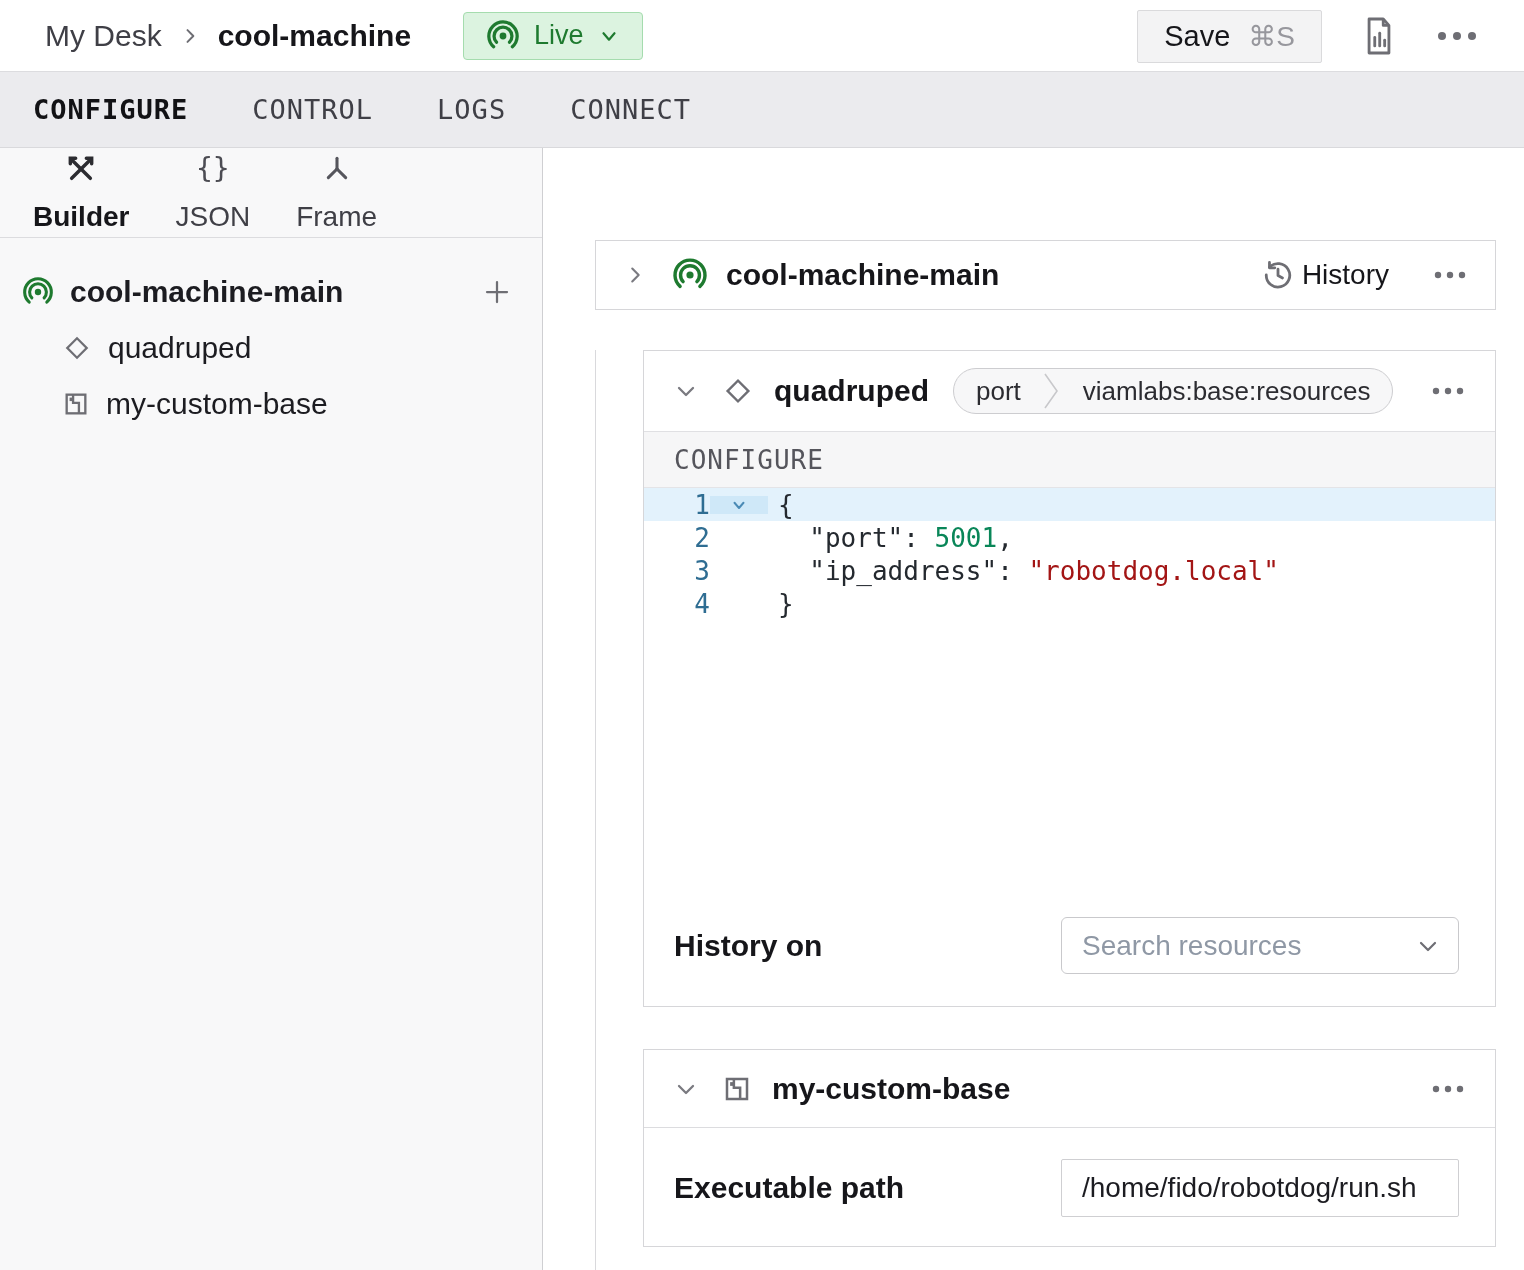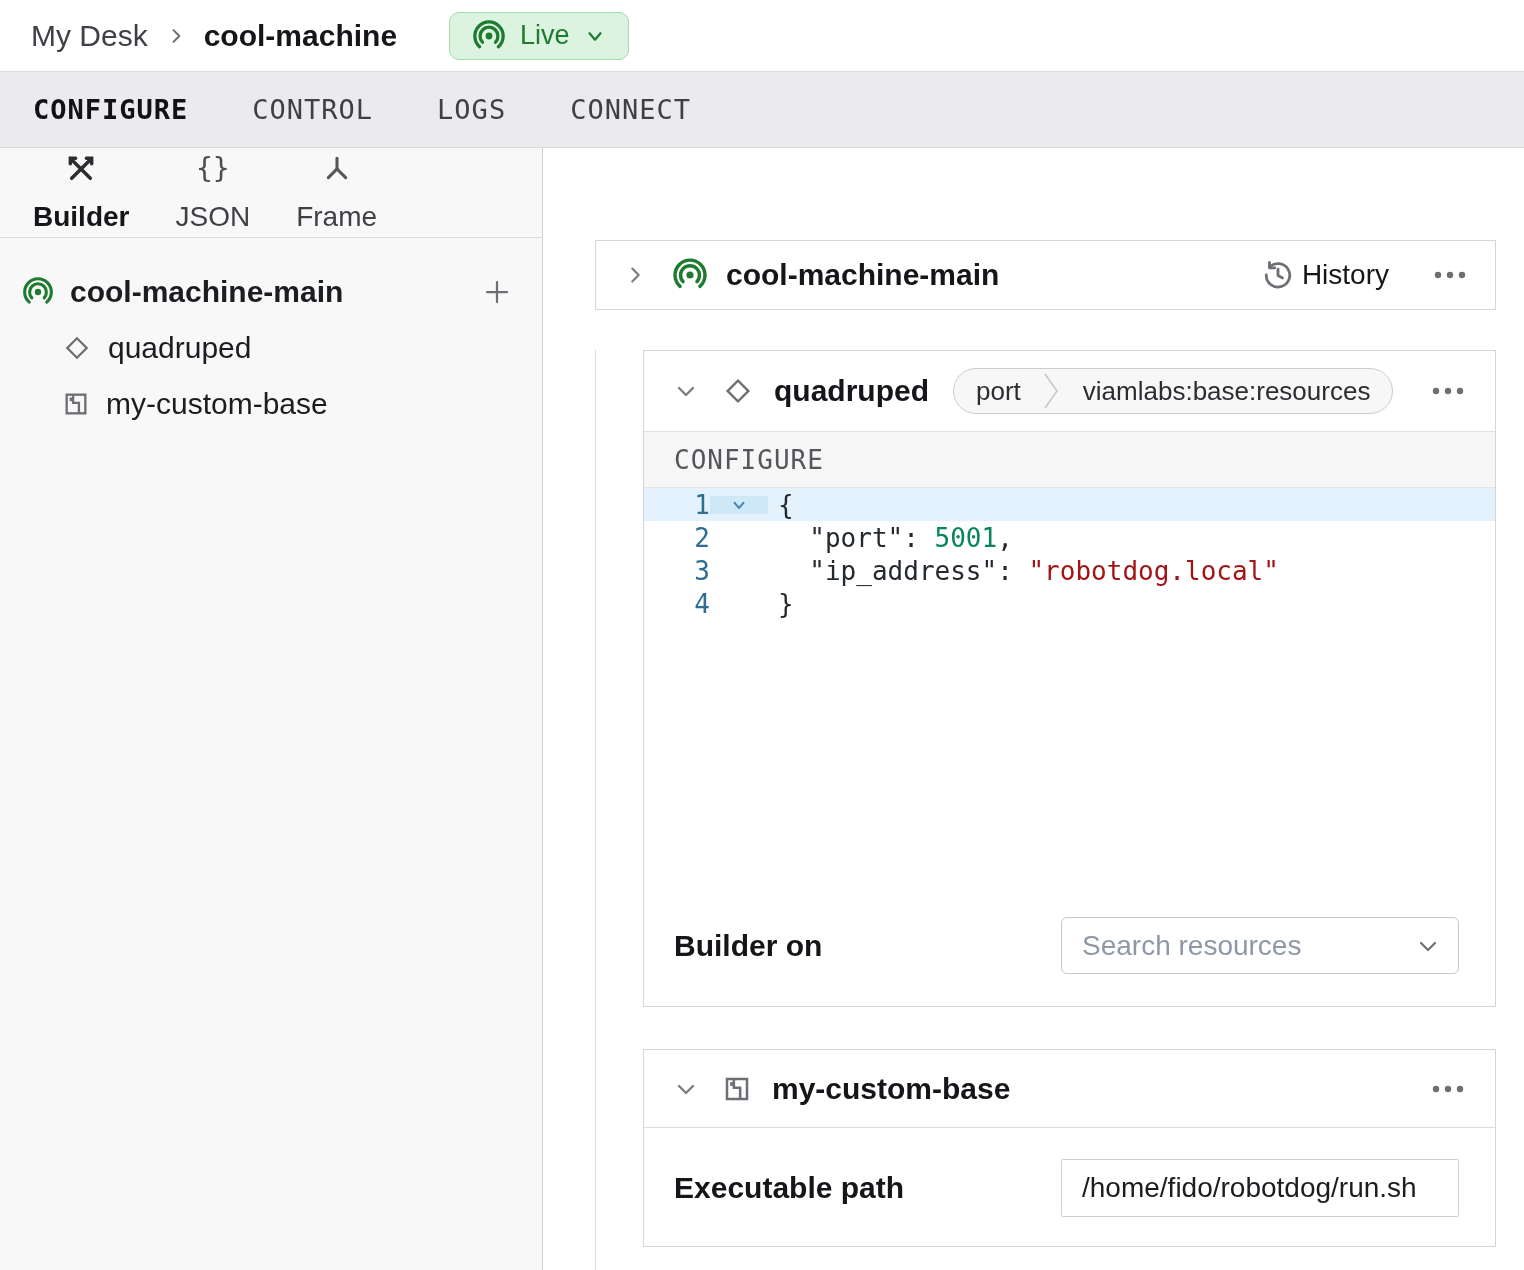--- a/index.html
+++ b/index.html
@@ -8,27 +8,27 @@
     font-family:"Liberation Sans", sans-serif;
     background:#ffffff; color:#1c1c21; overflow:hidden; position:relative;
   }
 
   
   .topbar {
     position:absolute; top:0; left:0; width:1524px; height:72px;
     background:#ffffff; border-bottom:1px solid #dcdcdf;
     display:flex; align-items:center;
   }
-  .breadcrumb { display:flex; align-items:center; margin-left:31px; font-size:30px; }
+  .breadcrumb { display:flex; align-items:center; margin-left:45px; font-size:30px; }
   .crumb-parent { color:#3f3f46; cursor:pointer; }
   .crumb-sep { margin:0 18px; display:flex; align-items:center; color:#6e6e74; }
   .crumb-current { font-weight:bold; color:#16161a; }
   .live-badge {
     margin-left:52px; height:48px; padding:0 22px;
-    background:#dcf3e0; border:1px solid #a5dcae; border-radius:10px;
+    background:#dcf3e0; border:1px solid #a5dcae; border-radius:4px;
     display:flex; align-items:center; gap:14px; cursor:pointer;
     color:#1e7a2f; font-size:27px;
   }
   .top-actions { position:absolute; right:46px; top:0; height:72px; display:flex; align-items:center; gap:40px; }
   .save-btn {
     height:53px; padding:0 26px; background:#f3f3f4; border:1px solid #dadadc;
     display:flex; align-items:center; gap:18px; cursor:pointer; border-radius:2px;
     font-family:"Liberation Sans", sans-serif;
   }
   .save-label { font-size:29px; color:#16161a; }
@@ -148,20 +148,42 @@
       </svg>
     </span>
     <span>Live</span>
     <span>
       <svg width="22" height="22" viewBox="0 0 24 24" fill="none" stroke="currentColor" stroke-width="2.4" stroke-linecap="round" stroke-linejoin="round">
           <polyline points="6,9 12,16 18,9"></polyline>
         </svg>
     </span>
   </div>
 
+  <div class="top-actions">
+    <button class="save-btn">
+      <span class="save-label">Save</span>
+      <span class="save-kbd">⌘S</span>
+    </button>
+    <span class="icon-btn">
+      <svg width="34" height="40" viewBox="0 0 24 28" fill="none" stroke="currentColor" stroke-width="2" stroke-linejoin="round">
+        <path d="M5 2 h10 l4 4.5 v19.5 h-14 z"></path>
+        <path d="M15 2 v4.5 h4"></path>
+        <line x1="9" y1="21" x2="9" y2="15" stroke-linecap="round"></line>
+        <line x1="12.5" y1="21" x2="12.5" y2="12" stroke-linecap="round"></line>
+        <line x1="16" y1="21" x2="16" y2="17" stroke-linecap="round"></line>
+      </svg>
+    </span>
+    <span class="icon-btn">
+      <svg width="42" height="12" viewBox="0 0 42 12" fill="currentColor">
+          <circle cx="6" cy="6" r="4"></circle>
+          <circle cx="21" cy="6" r="4"></circle>
+          <circle cx="36" cy="6" r="4"></circle>
+        </svg>
+    </span>
+  </div>
 </header>
 
 <nav class="tabbar">
   <span class="tab active">CONFIGURE</span>
   <span class="tab">CONTROL</span>
   <span class="tab">LOGS</span>
   <span class="tab">CONNECT</span>
 </nav>
 
 <aside class="sidebar">
@@ -323,21 +345,21 @@
         <span class="code"><span>  "ip_address"</span><span>: </span><span class="t-str">"robotdog.local"</span></span>
       </div>
       <div class="ed-row">
         <span class="gutter">4</span>
         <span class="fold"></span>
         <span class="code"><span>}</span></span>
       </div>
     </div>
 
     <div class="depends-row">
-      <span class="field-label">Builder on</span>
+      <span class="field-label">History on</span>
       <span class="select-box">
         <input type="text" placeholder="Search resources" style="">
         <span class="select-chev">
           <svg width="24" height="24" viewBox="0 0 24 24" fill="none" stroke="currentColor" stroke-width="2.2" stroke-linecap="round" stroke-linejoin="round">
               <polyline points="5,9 12,16 19,9"></polyline>
             </svg>
         </span>
       </span>
     </div>
   </section>

